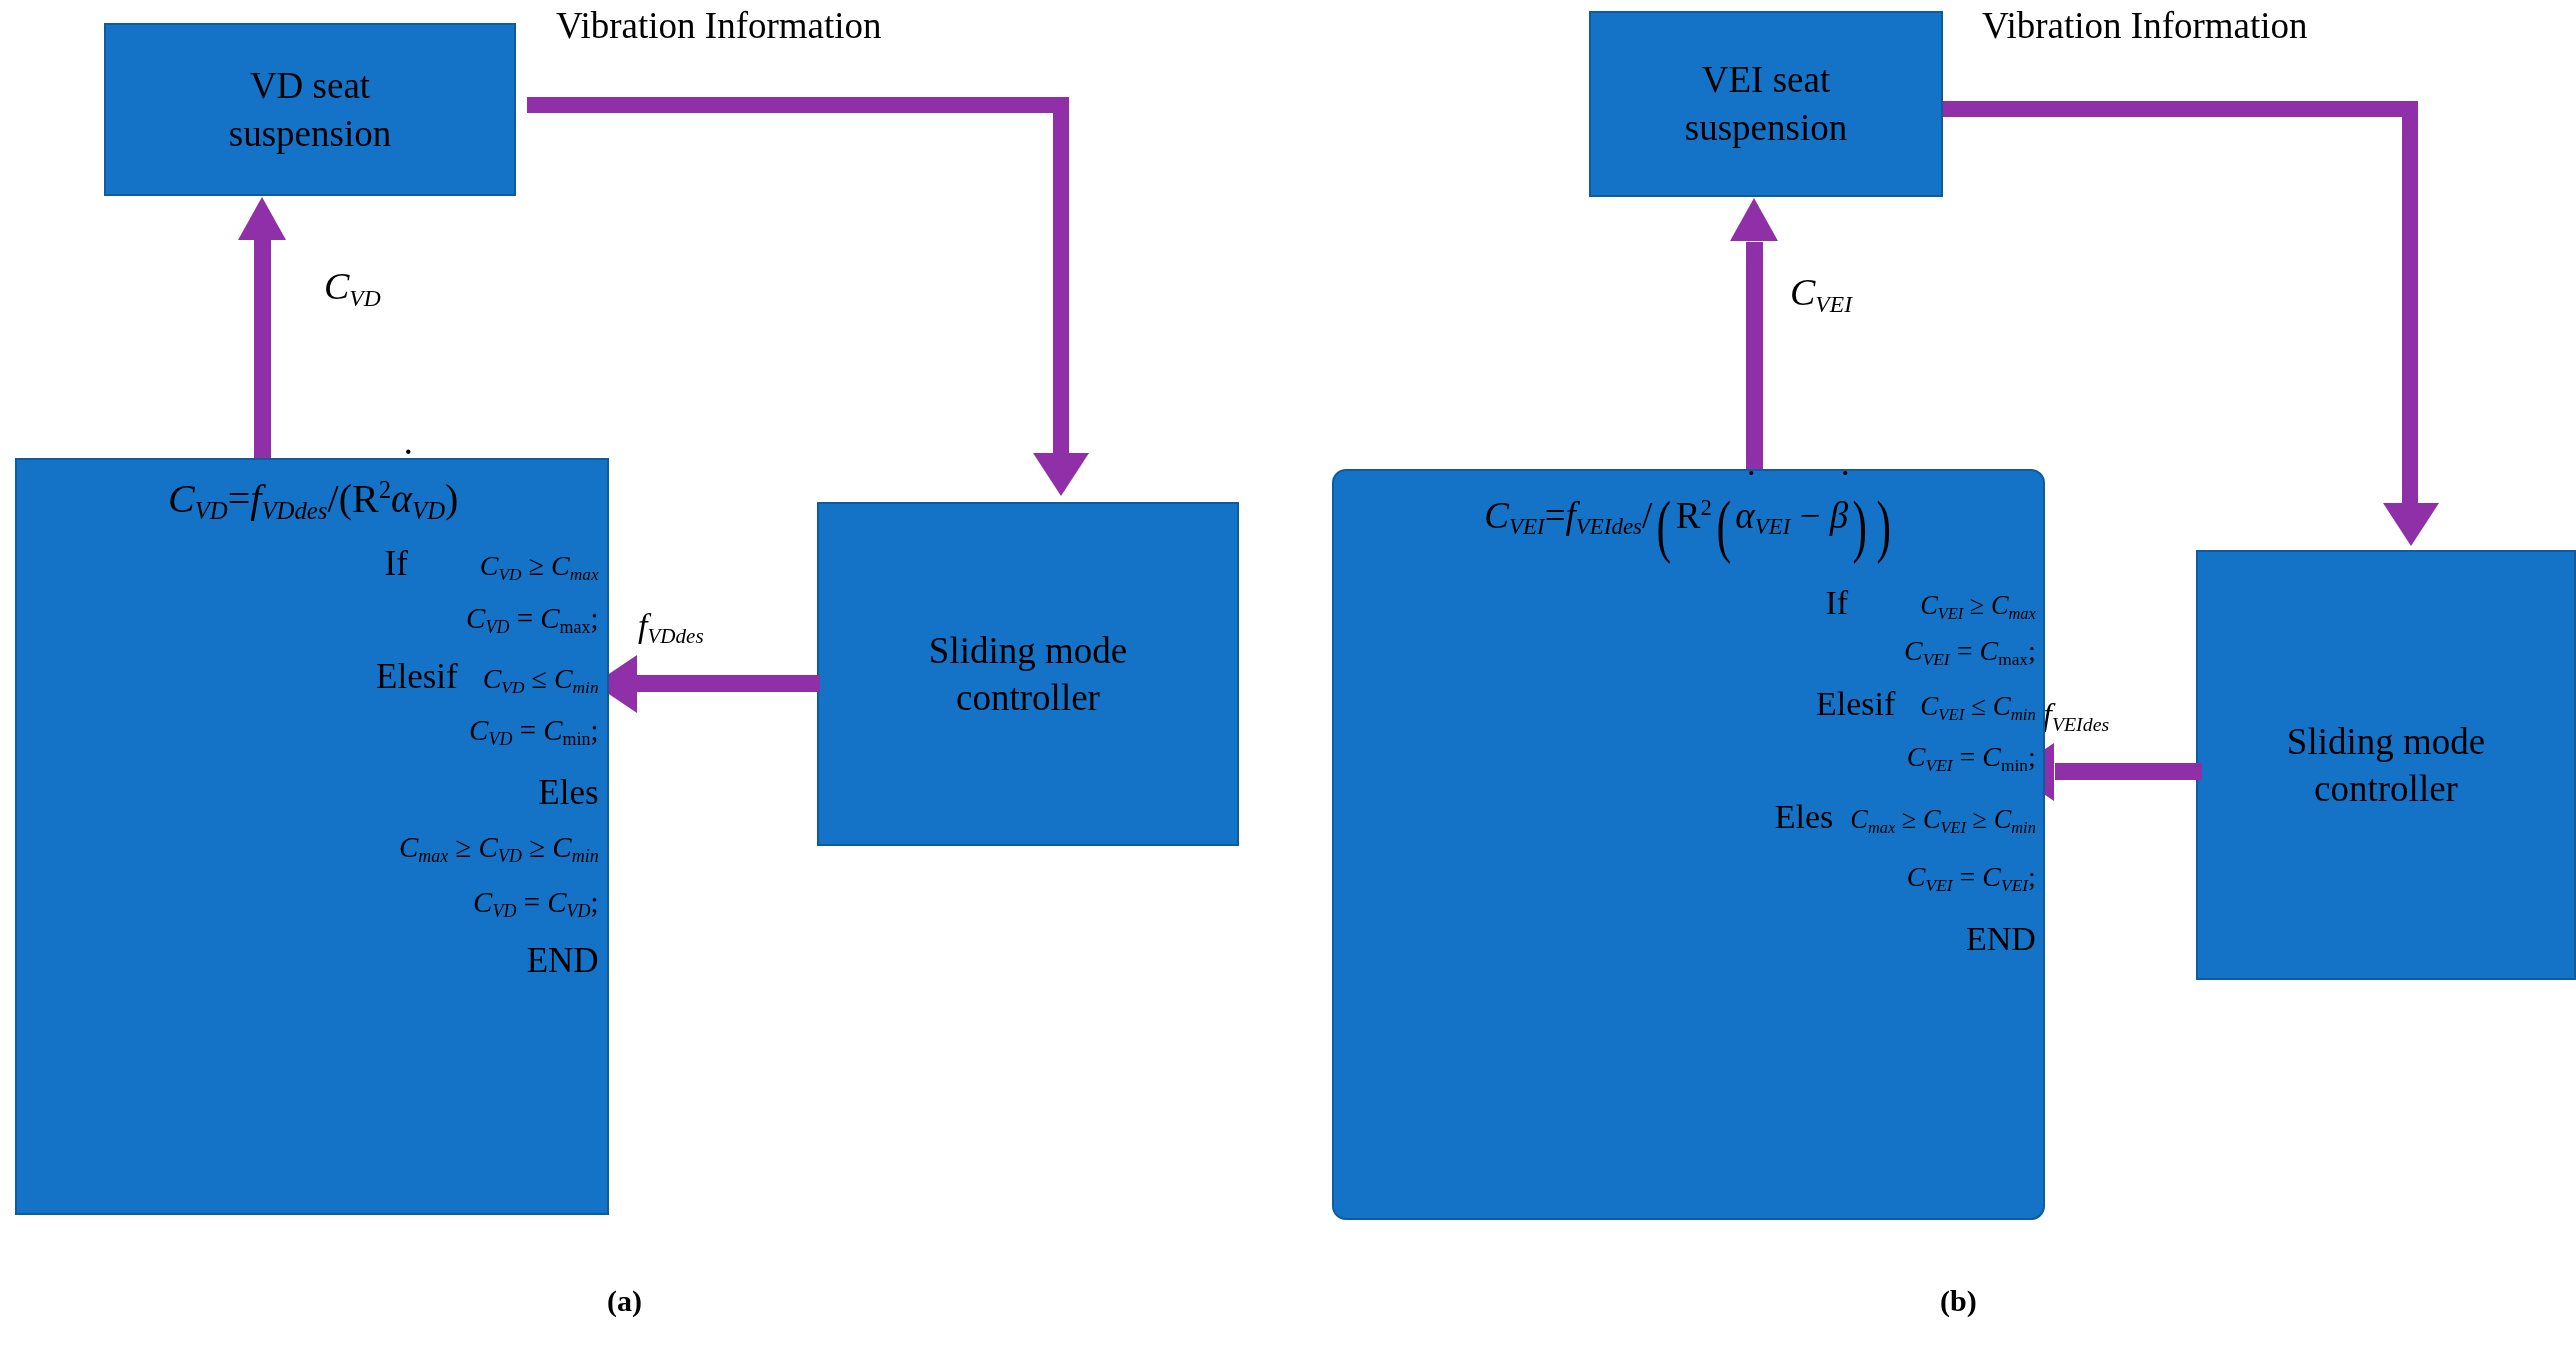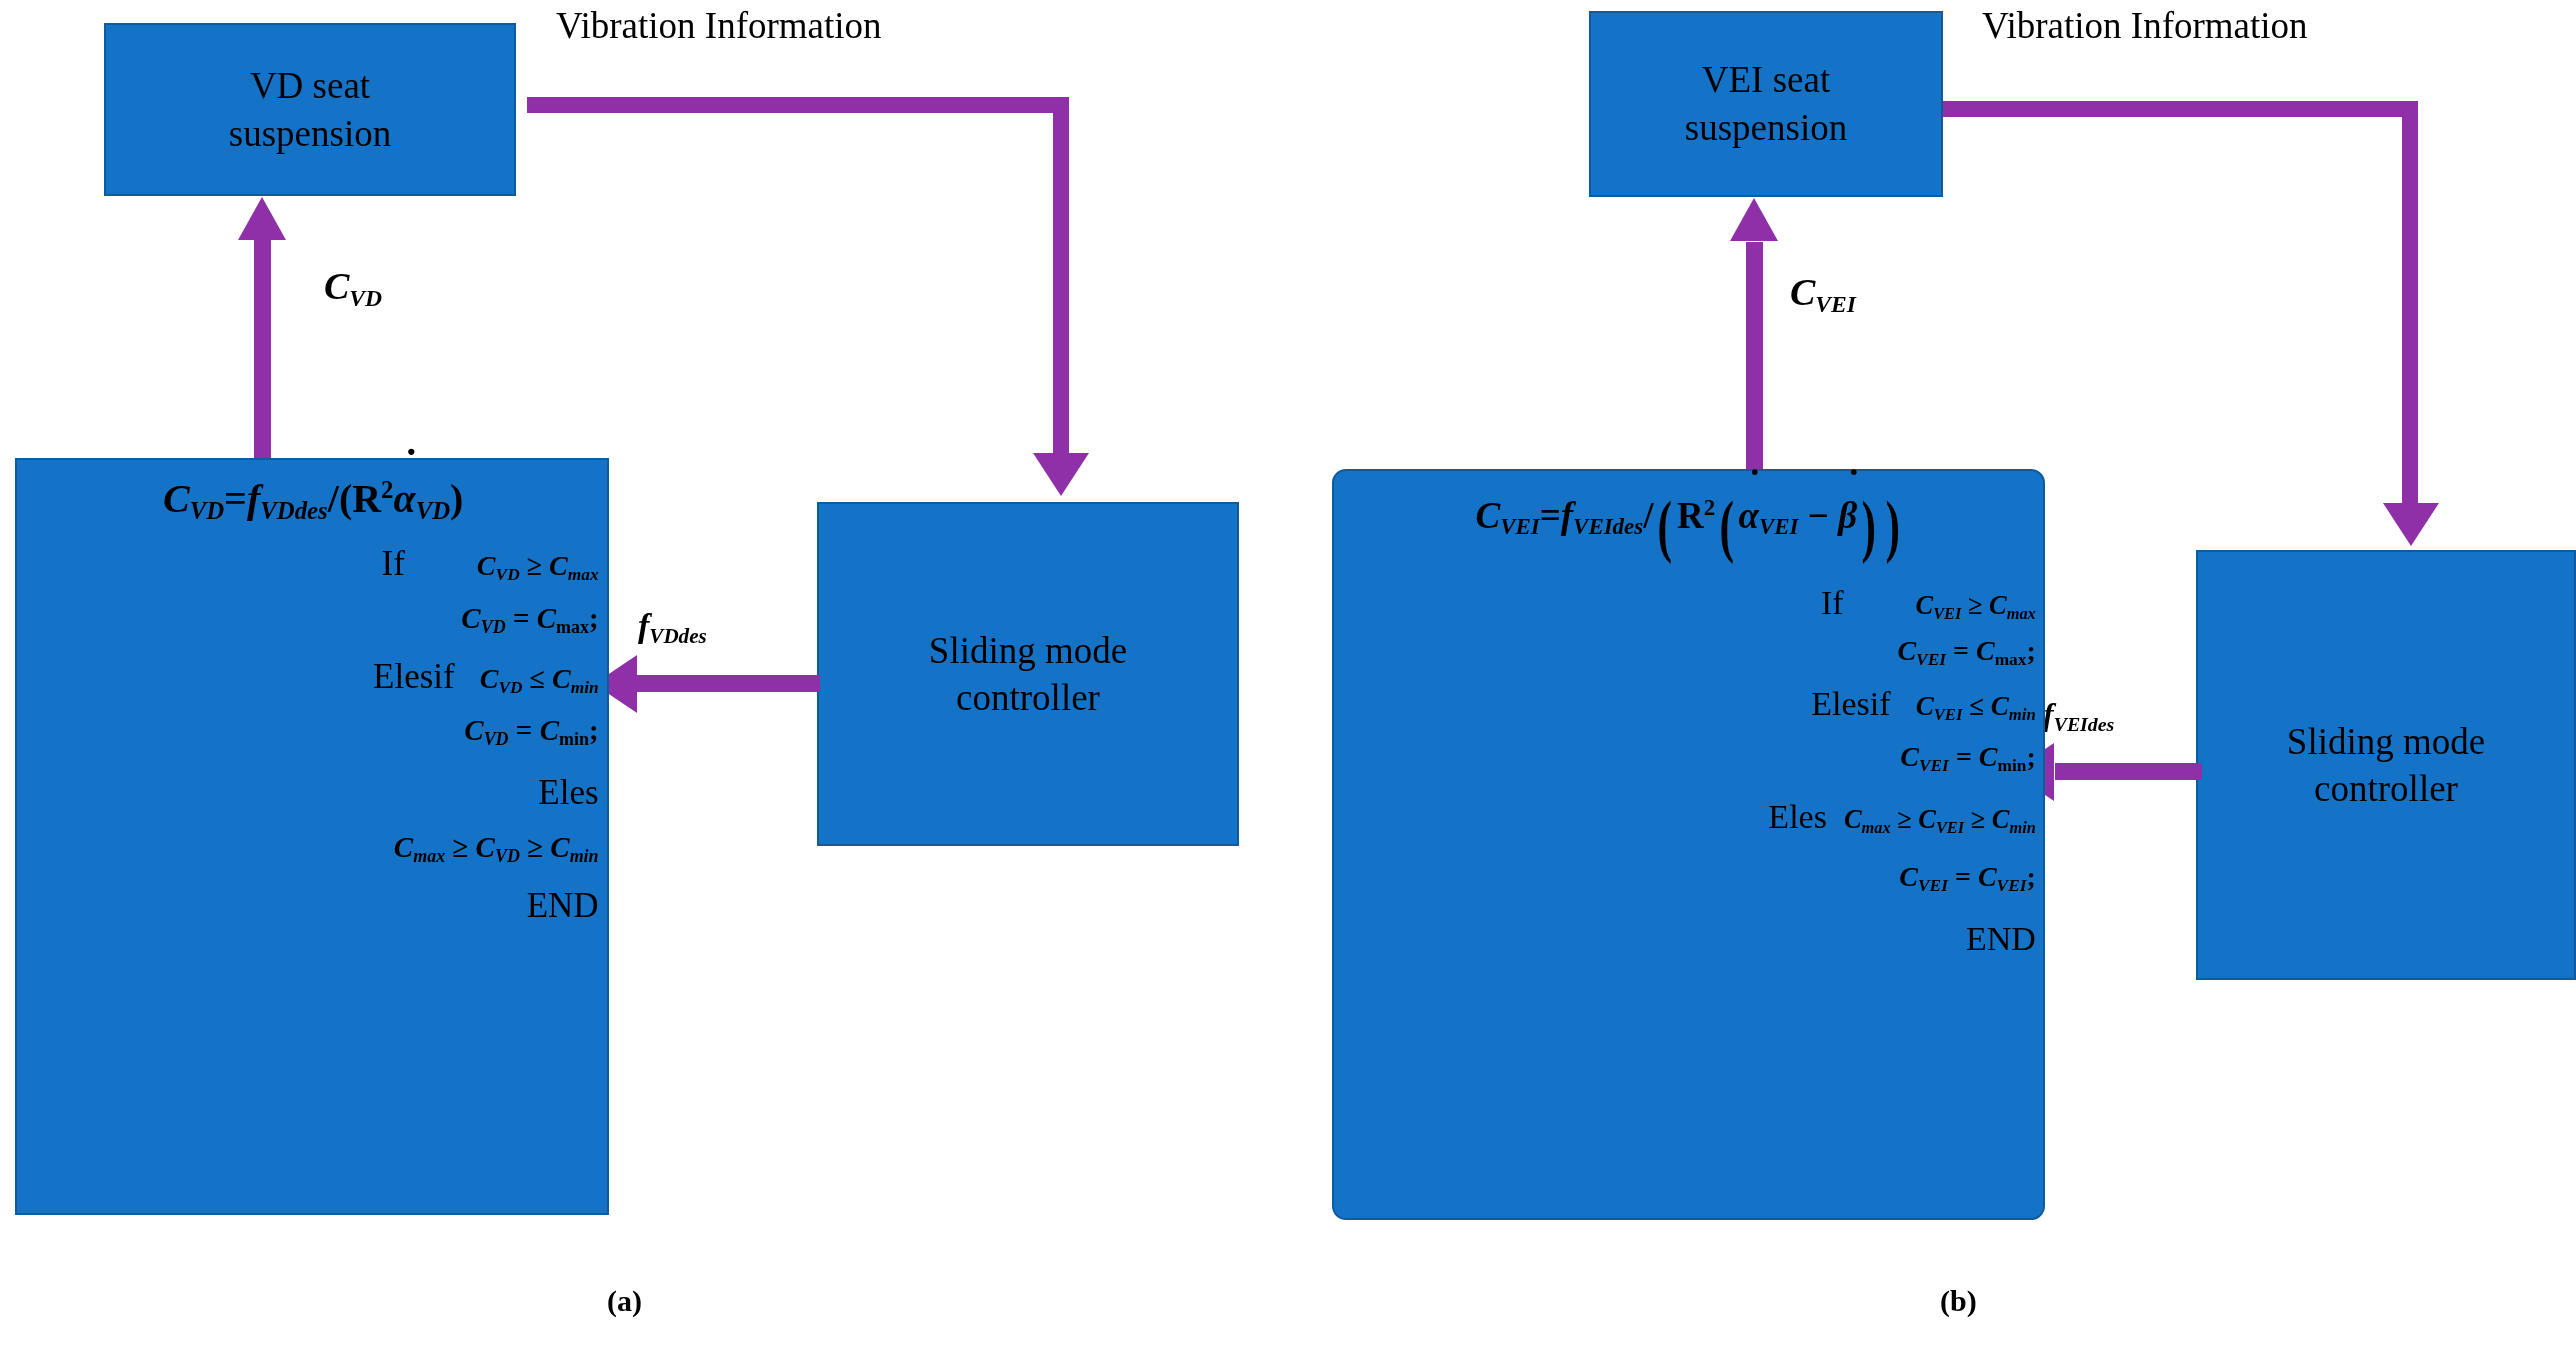--- a/index.html
+++ b/index.html
@@ -20,21 +20,21 @@
       border-left:28px solid transparent;border-right:28px solid transparent;
       border-top:43px solid #9030A8;}
   .phead-up{position:absolute;width:0;height:0;
       border-left:24px solid transparent;border-right:24px solid transparent;
       border-bottom:43px solid #9030A8;}
   .phead-left{position:absolute;width:0;height:0;
       border-top:29px solid transparent;border-bottom:29px solid transparent;
       border-right:43px solid #9030A8;}
 
   
-  .math{font-family:"Liberation Serif","DejaVu Serif",serif;font-style:italic;font-weight:bold;}
+  .math{font-family:"Liberation Serif","DejaVu Serif",serif;font-style:italic;}
   .up{font-style:normal;}
   sub{font-size:.62em;vertical-align:-.28em;font-style:italic;}
   sub.upr{font-style:normal;}
   sup{font-size:.62em;vertical-align:.55em;font-style:normal;}
   .dotted{position:relative;display:inline-block;}
   .dotted::after{content:"\02D9";position:absolute;left:48%;top:-.72em;
       font-size:1.05em;font-style:normal;line-height:1;}
   .bigpar{font-size:1.9em;font-style:normal;vertical-align:-.30em;
       display:inline-block;transform:scaleX(.62);}
 
@@ -108,20 +108,23 @@
       <div class="f-line math" style="font-size:29px;margin:12px 0 0 72px;">
         <span>C</span><sub>VD</sub>&nbsp;<span class="up">=</span>&nbsp;<span>C</span><sub class="upr">min</sub><span class="up">;</span>
       </div>
 
       <div class="f-line kw" style="font-size:35px;margin:20.4px 0 0 10.8px;">Eles</div>
 
       <div class="f-line math" style="font-size:29px;margin:13.2px 0 0 38px;">
         <span>C</span><sub>max</sub>&nbsp;<span class="up">≥</span>&nbsp;<span>C</span><sub>VD</sub>&nbsp;<span class="up">≥</span>&nbsp;<span>C</span><sub>min</sub>
       </div>
 
+      <div class="f-line math" style="font-size:29px;margin:15.6px 0 0 72px;">
+        <span>C</span><sub>VD</sub>&nbsp;<span class="up">=</span>&nbsp;<span>C</span><sub>VD</sub><span class="up">;</span>
+      </div>
 
       <div class="f-line kw" style="font-size:35px;margin:15.6px 0 0 10.8px;">END</div>
 
     </div>
   </div>
 
   <div class="caption" style="left:607px;top:1284px;">(a)</div>
 
   <div class="box" style="left:1589px;top:10.8px;width:354px;height:186px;font-size:37px;">
     <div>

